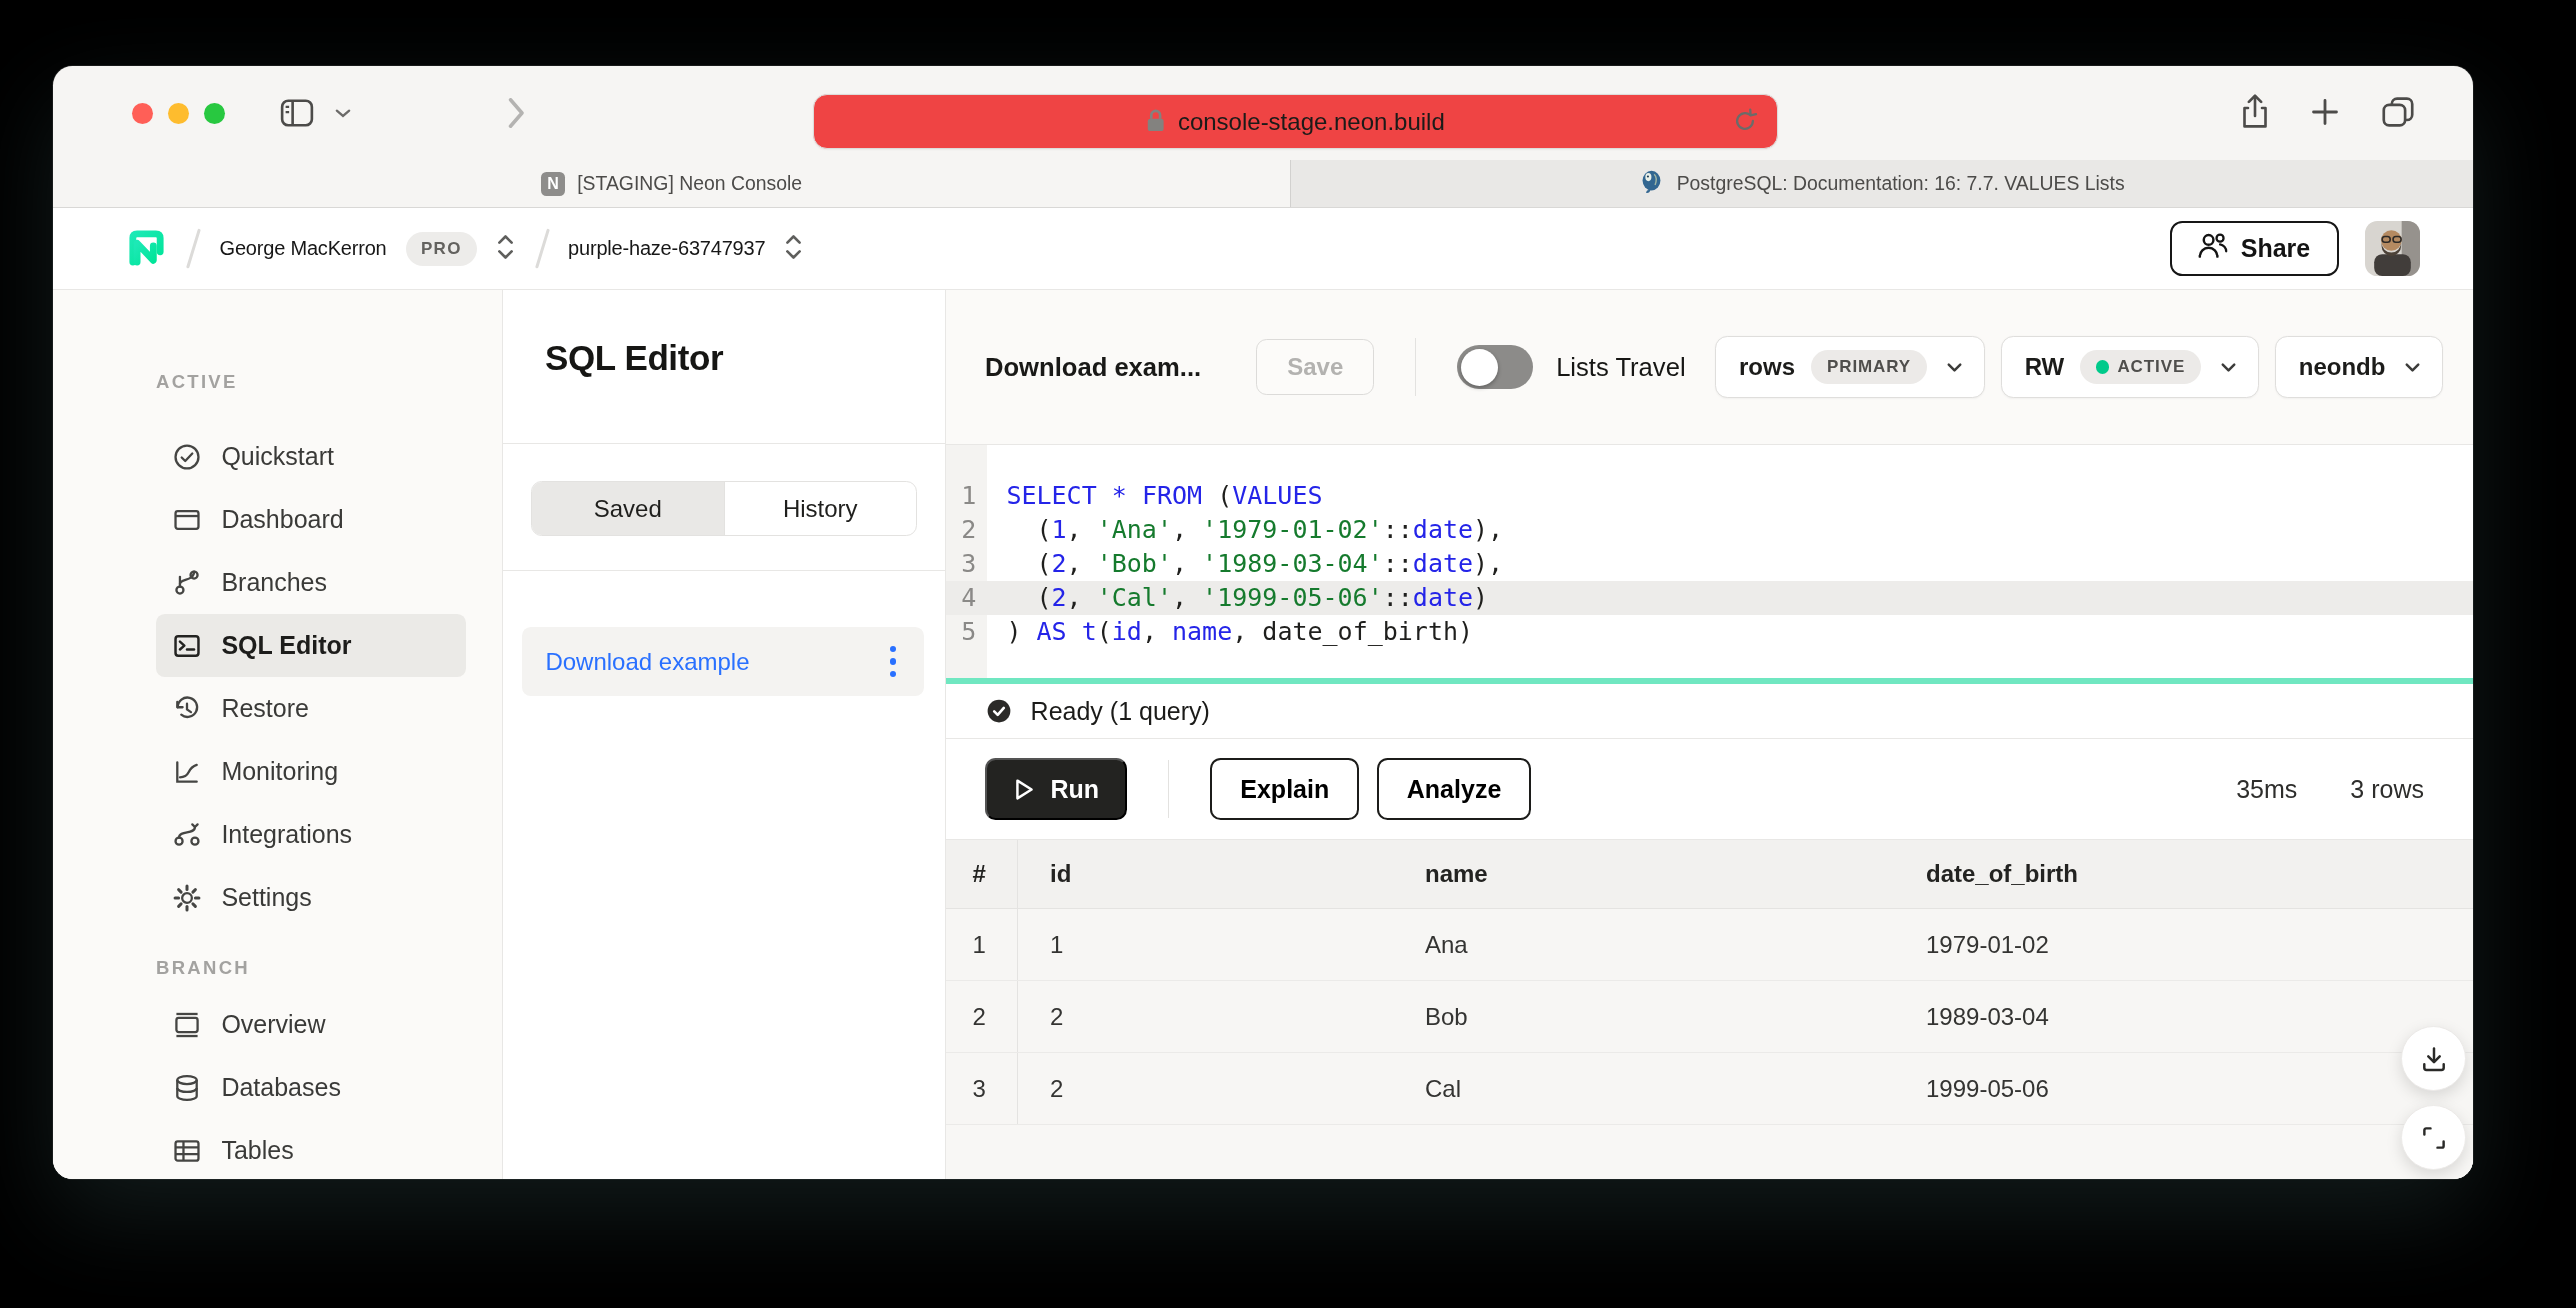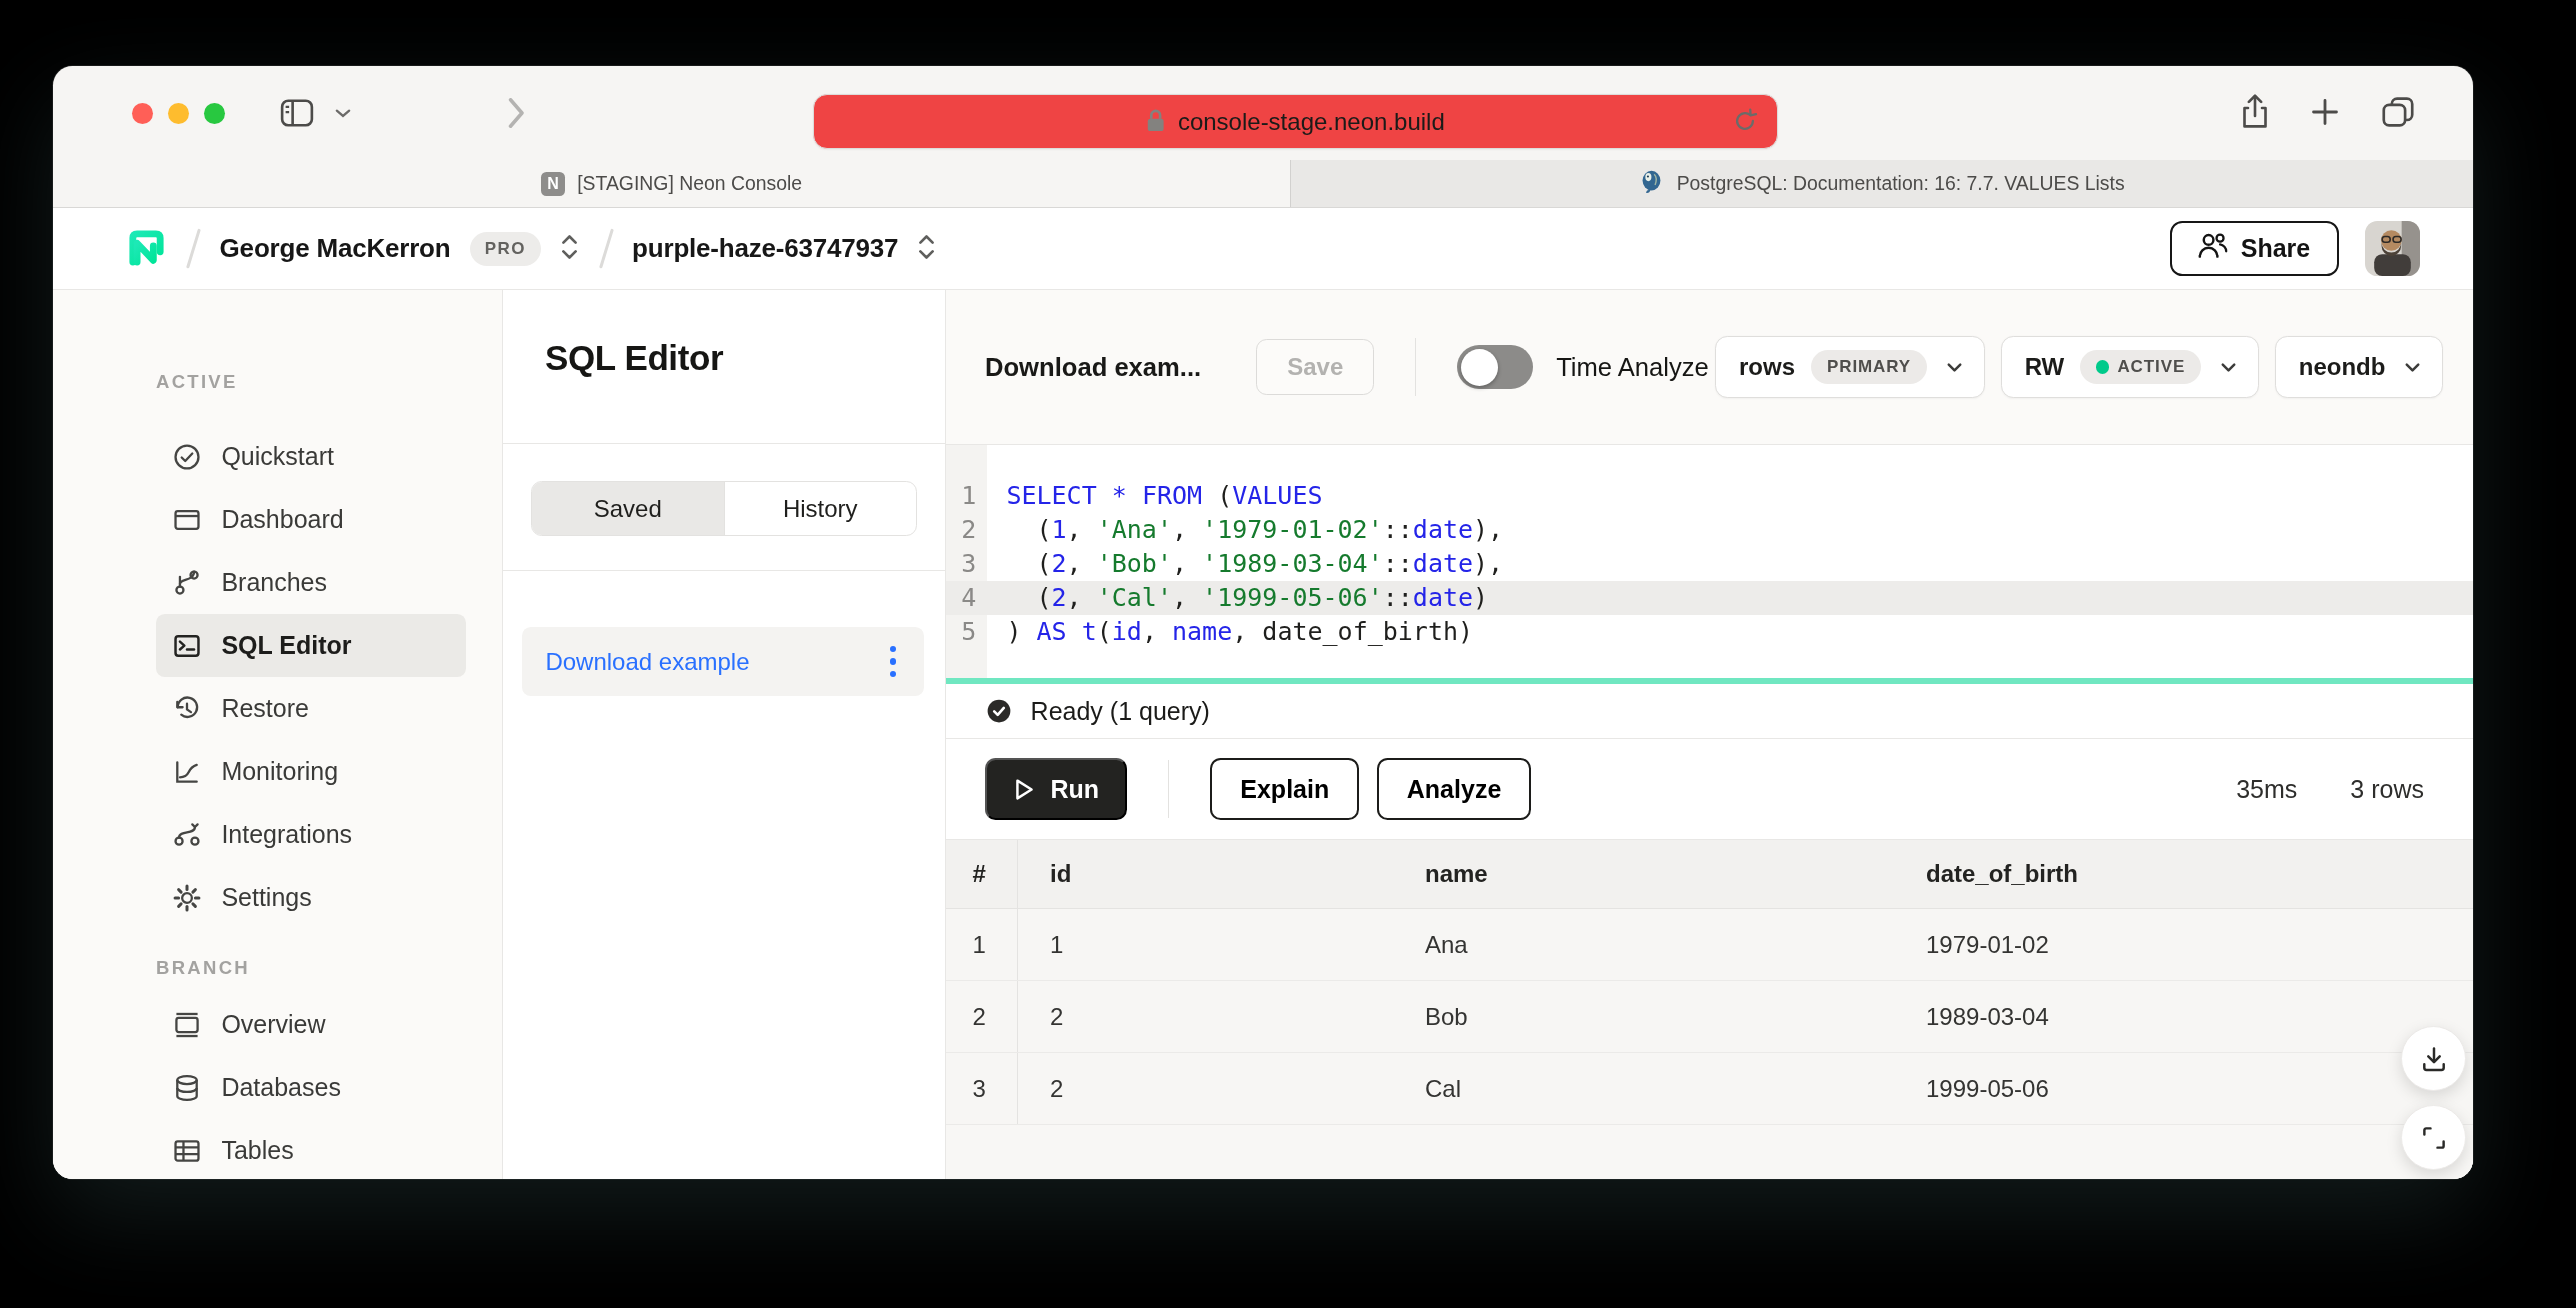--- a/index.html
+++ b/index.html
@@ -32,21 +32,21 @@
   .tab.active { width:1237px; background:#f6f5f3; }
   .tab.inactive { flex:1; background:#e9e8e6; border-left:0.9px solid #d2d1cf; }
   .favicon-n { width:24px; height:24px; border-radius:5.3px; background:#8e8d8b; color:#fff;
     font-size:16px; font-weight:700; display:flex; align-items:center; justify-content:center; }
 
   
   .app { background:#fff; height:971px; display:flex; flex-direction:column; }
   .app-header { height:82px; display:flex; align-items:center; padding:0 53px 0 73px;
     border-bottom:0.9px solid #e8e7e5; background:#fff; flex:none; }
   .slash { width:2.6px; height:41px; background:#dcdbd9; transform:rotate(17deg); margin:0 25px; border-radius:1.8px; }
-  .crumb { font-size:26px; font-weight:700; color:#171717; letter-spacing:-0.2px; }
+  .crumb { font-size:20px; font-weight:400; color:#171717; letter-spacing:-0.2px; }
   .pro-pill { margin-left:19.4px; background:#edecea; color:#63625f; font-size:17px; font-weight:650;
     letter-spacing:1.4px; padding:7px 15px; border-radius:881px; }
   .updown { margin-left:17.6px; display:block; }
   .share-btn { margin-left:auto; height:55px; padding:0 26.4px; border:2.6px solid #161616; border-radius:12.3px;
     display:flex; align-items:center; gap:12.3px; font-size:25px; font-weight:600; color:#141414; background:#fff; cursor:pointer; }
   .avatar { width:55px; height:55px; border-radius:12.3px; margin-left:26.4px; overflow:hidden; flex:none; }
 
   
   .app-body { flex:1; display:flex; min-height:0; }
 
@@ -416,21 +416,21 @@
 
       <section class="editor">
 
         <div class="ed-toolbar">
           <span class="ed-title">Download exam...</span>
           <button class="save-btn">Save</button>
           <span class="vdiv"></span>
           <span class="toggle">
               <span class="knob"></span>
             </span>
-          <span class="tt-label">Time Analyze</span>
+          <span class="tt-label">Lists Travel</span>
           <div class="dd-group">
             <div class="dropdown">
               <span class="dd-value">rows</span>
               <span class="badge">PRIMARY</span>
               <svg width="23" height="23" viewBox="0 0 24 24">
                   <path d="M6 9 l6 6 6-6" fill="none" stroke="#3c3c3a" stroke-width="2.6" stroke-linecap="round" stroke-linejoin="round"></path>
                 </svg>
             </div>
             <div class="dropdown">
               <span class="dd-value">RW</span>

